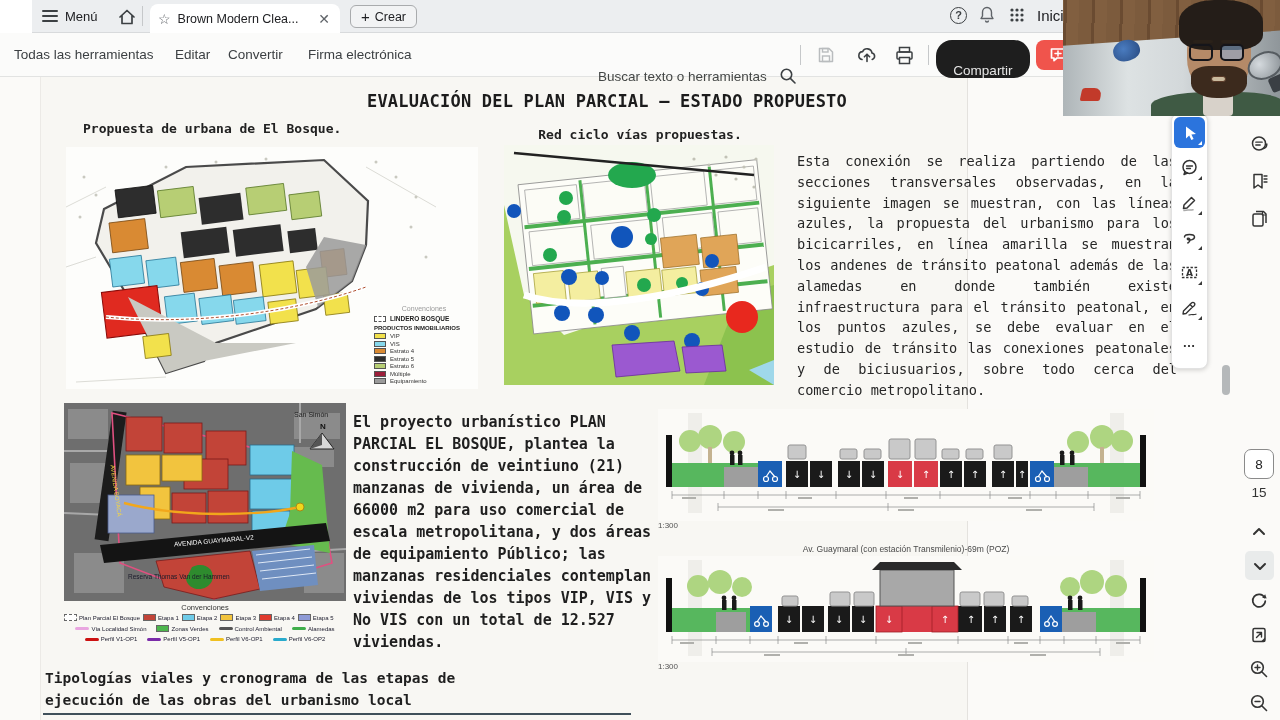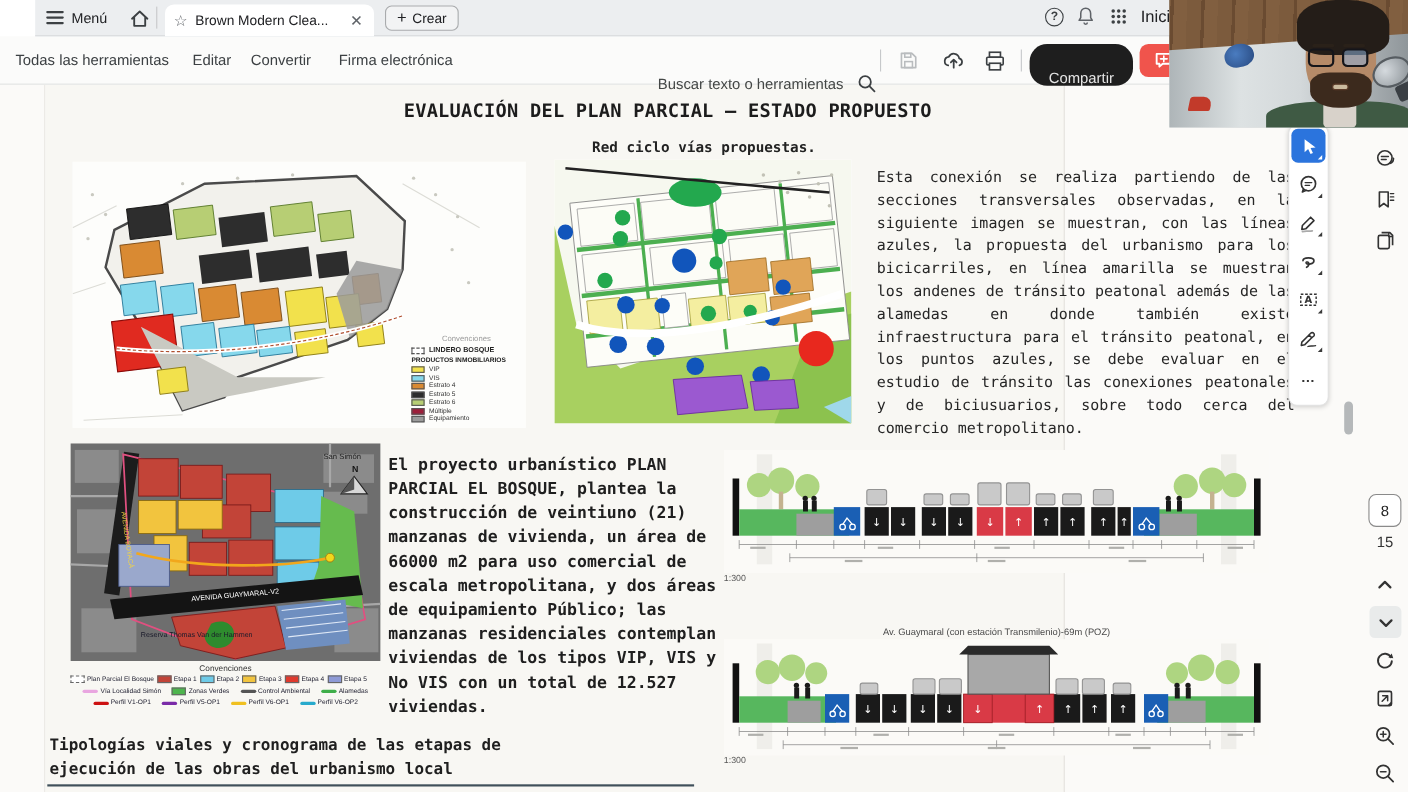--- a/index.html
+++ b/index.html
@@ -181,20 +181,21 @@
       <svg width="20" height="20" viewBox="0 0 20 20">
           <path d="M3.5 4 h13 v9 h-7.5 l-3 2.6 v-2.6 h-2.5 z" fill="none" stroke="#fff" stroke-width="1.7" stroke-linejoin="round"></path>
           <path d="M7 8.5 h6 M10 6 v5" stroke="#fff" stroke-width="1.5" stroke-linecap="round"></path>
         </svg>
     </div>
   </div>
 
   <div class="abs doc">
     <div class="abs page">
       <div class="abs doc-mono doc-title">EVALUACIÓN DEL PLAN PARCIAL – ESTADO PROPUESTO</div>
+      <div class="abs doc-mono cap" style="left:42px; top:44px">Propuesta de urbana de El Bosque.</div>
       <div class="abs doc-mono cap" style="left:465px; top:50px; width:268px; text-align:center">Red ciclo vías propuestas.</div>
 
       <div class="abs map-frame" style="left:25px; top:70px; width:412px; height:242px">
         <svg width="412" height="242" viewBox="0 0 412 242">
           <rect width="412" height="242" fill="#fdfdfb"></rect>
           <g stroke="#dcdcd6" stroke-width="1">
               <line x1="0" y1="60" x2="40" y2="40"></line>
               <line x1="0" y1="120" x2="30" y2="110"></line>
               <line x1="10" y1="235" x2="100" y2="230"></line>
               <line x1="300" y1="20" x2="370" y2="60"></line>
@@ -602,21 +603,21 @@
               <rect x="350" y="88" width="14" height="2"></rect>
               <rect x="458" y="88" width="14" height="2"></rect>
               <rect x="110" y="100" width="16" height="2"></rect>
               <rect x="240" y="100" width="16" height="2"></rect>
               <rect x="368" y="100" width="16" height="2"></rect>
             </g>
         </svg>
         <div class="xsec-scale">1:300</div>
       </div>
 
-      <div class="abs" style="left:617px; top:492px; width:496px; height:142px">
+      <div class="abs" style="left:617px; top:467px; width:496px; height:142px">
         <div class="xsec-title">Av. Guaymaral (con estación Transmilenio)-69m (POZ)</div>
         <svg width="496" height="106" viewBox="0 0 496 106" style="margin-top:2px">
           <rect width="496" height="106" fill="#fbfaf7"></rect>
           <rect x="30" y="4" width="14" height="96" fill="#efeeea"></rect>
           <rect x="452" y="4" width="14" height="96" fill="#efeeea"></rect>
           <rect x="8" y="22" width="6" height="54" fill="#111"></rect>
           <rect x="482" y="22" width="6" height="54" fill="#111"></rect>
           <g fill="#aed581">
               <circle cx="40" cy="30" r="11"></circle>
               <circle cx="62" cy="26" r="12"></circle>

